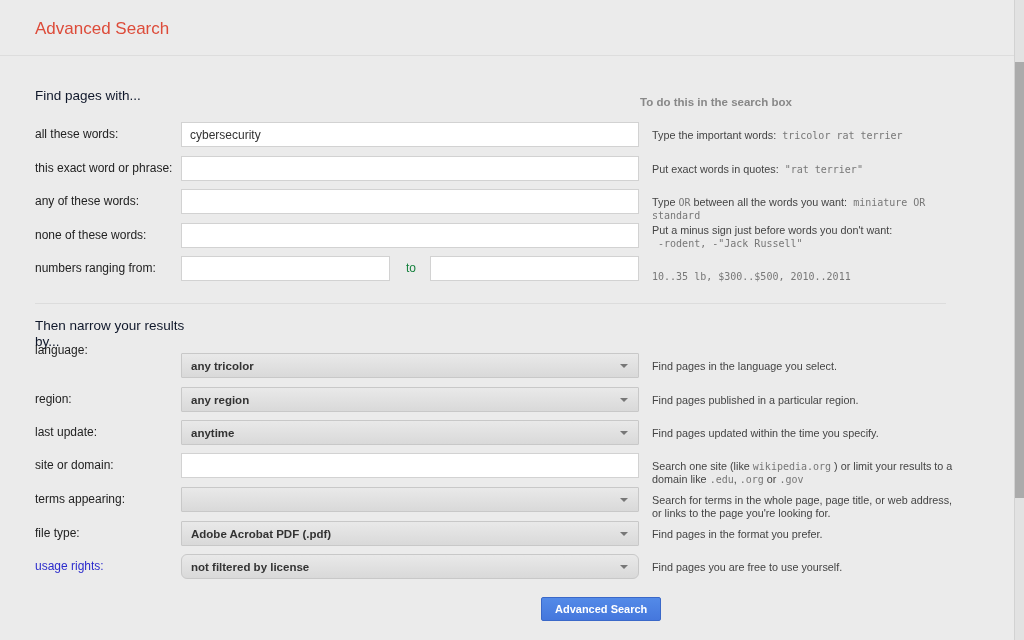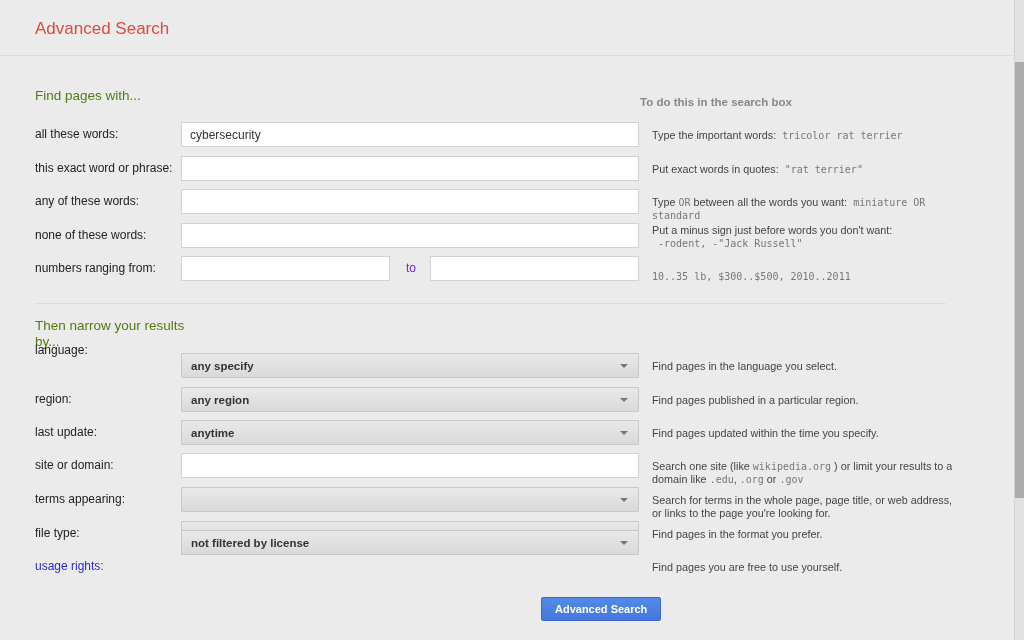--- a/index.html
+++ b/index.html
@@ -13,42 +13,42 @@
   .topbar {
     position:absolute; left:0; top:0; width:1024px; height:56px;
     border-bottom:1px solid #dddddd;
   }
   .page-title {
     position:absolute; left:35px; top:19px;
     font-size:17px; color:#dd4b39;
   }
   .sec-heading {
     position:absolute; left:35px;
-    font-size:13.5px; color:#4d7c0f; line-height:16px;
+    font-size:13.5px; color:#0f172a; line-height:16px;
   }
   .hints-header {
     position:absolute; left:640px; top:96px;
     font-size:11.5px; font-weight:bold; color:#888;
   }
   .row-label {
     position:absolute; left:35px;
     font-size:12px; color:#222; line-height:25px; white-space:nowrap;
   }
   .row-label.link { color:#2b2bcc; cursor:pointer; }
   .txt-input {
     position:absolute; left:181px; width:458px; height:25px;
     background:#ffffff; border:1px solid #d2d2d2;
     font-family:"Liberation Sans", sans-serif;
     font-size:12px; color:#333; padding:0 8px; outline:none;
   }
   .txt-input.num { width:209px; }
   .txt-input.num2 { left:430px; }
   .range-sep {
     position:absolute; left:398px; width:26px; text-align:center;
-    font-size:12px; color:#6d28d9; line-height:25px;
+    font-size:12px; color:#15803d; line-height:25px;
   }
   .fake-select {
     position:absolute; left:181px; width:458px; height:25px;
     background:linear-gradient(#e9e9e9,#d9d9d9);
     border:1px solid #c8c8c8; border-radius:1px;
     cursor:pointer;
   }
   .fake-select .sel-text {
     position:absolute; left:9px; top:0; line-height:24px;
     font-size:11.5px; font-weight:bold; color:#333;
@@ -116,21 +116,21 @@
     <div class="hint" style="top: 257px;"><br><span class="mono">10..35 lb, $300..$500, 2010..2011</span></div>
   </div>
 
 <div class="divider" style="top:303px;"></div>
 
 <div class="sec-heading" style="top:318px; width:152px;">Then narrow your results by...</div>
 
 <div id="rows-section2">
     <span class="row-label" style="top: 338px;">language:</span>
     <div class="fake-select" style="top: 353px;">
-      <span class="sel-text">any specify</span>
+      <span class="sel-text">any tricolor</span>
       <div class="arrow"></div>
     </div>
     <div class="hint" style="top: 360px;"><span>Find pages in the language you select.</span></div>
     <span class="row-label" style="top: 387px;">region:</span>
     <div class="fake-select" style="top: 387px;">
       <span class="sel-text">any region</span>
       <div class="arrow"></div>
     </div>
     <div class="hint" style="top: 394px;"><span>Find pages published in a particular region.</span></div>
     <span class="row-label" style="top: 420px;">last update:</span>
@@ -147,21 +147,21 @@
       <div class="arrow"></div>
     </div>
     <div class="hint" style="top: 494px;"><span>Search for terms in the whole page, page title, or web address, or links to the page you're looking for.</span></div>
     <span class="row-label" style="top: 521px;">file type:</span>
     <div class="fake-select" style="top: 521px;">
       <span class="sel-text">Adobe Acrobat PDF (.pdf)</span>
       <div class="arrow"></div>
     </div>
     <div class="hint" style="top: 528px;"><span>Find pages in the format you prefer.</span></div>
     <a class="row-label link" style="top: 554px;">usage rights:</a>
-    <div class="fake-select" style="top: 530px;">
+    <div class="fake-select" style="top: 554px; border-radius: 6px;">
       <span class="sel-text">not filtered by license</span>
       <div class="arrow"></div>
     </div>
     <div class="hint" style="top: 561px;"><span>Find pages you are free to use yourself.</span></div>
   </div>
 
 <button class="submit-btn">Advanced Search</button>
 
 <div class="scrollbar-track">
   <div class="scrollbar-thumb"></div>

